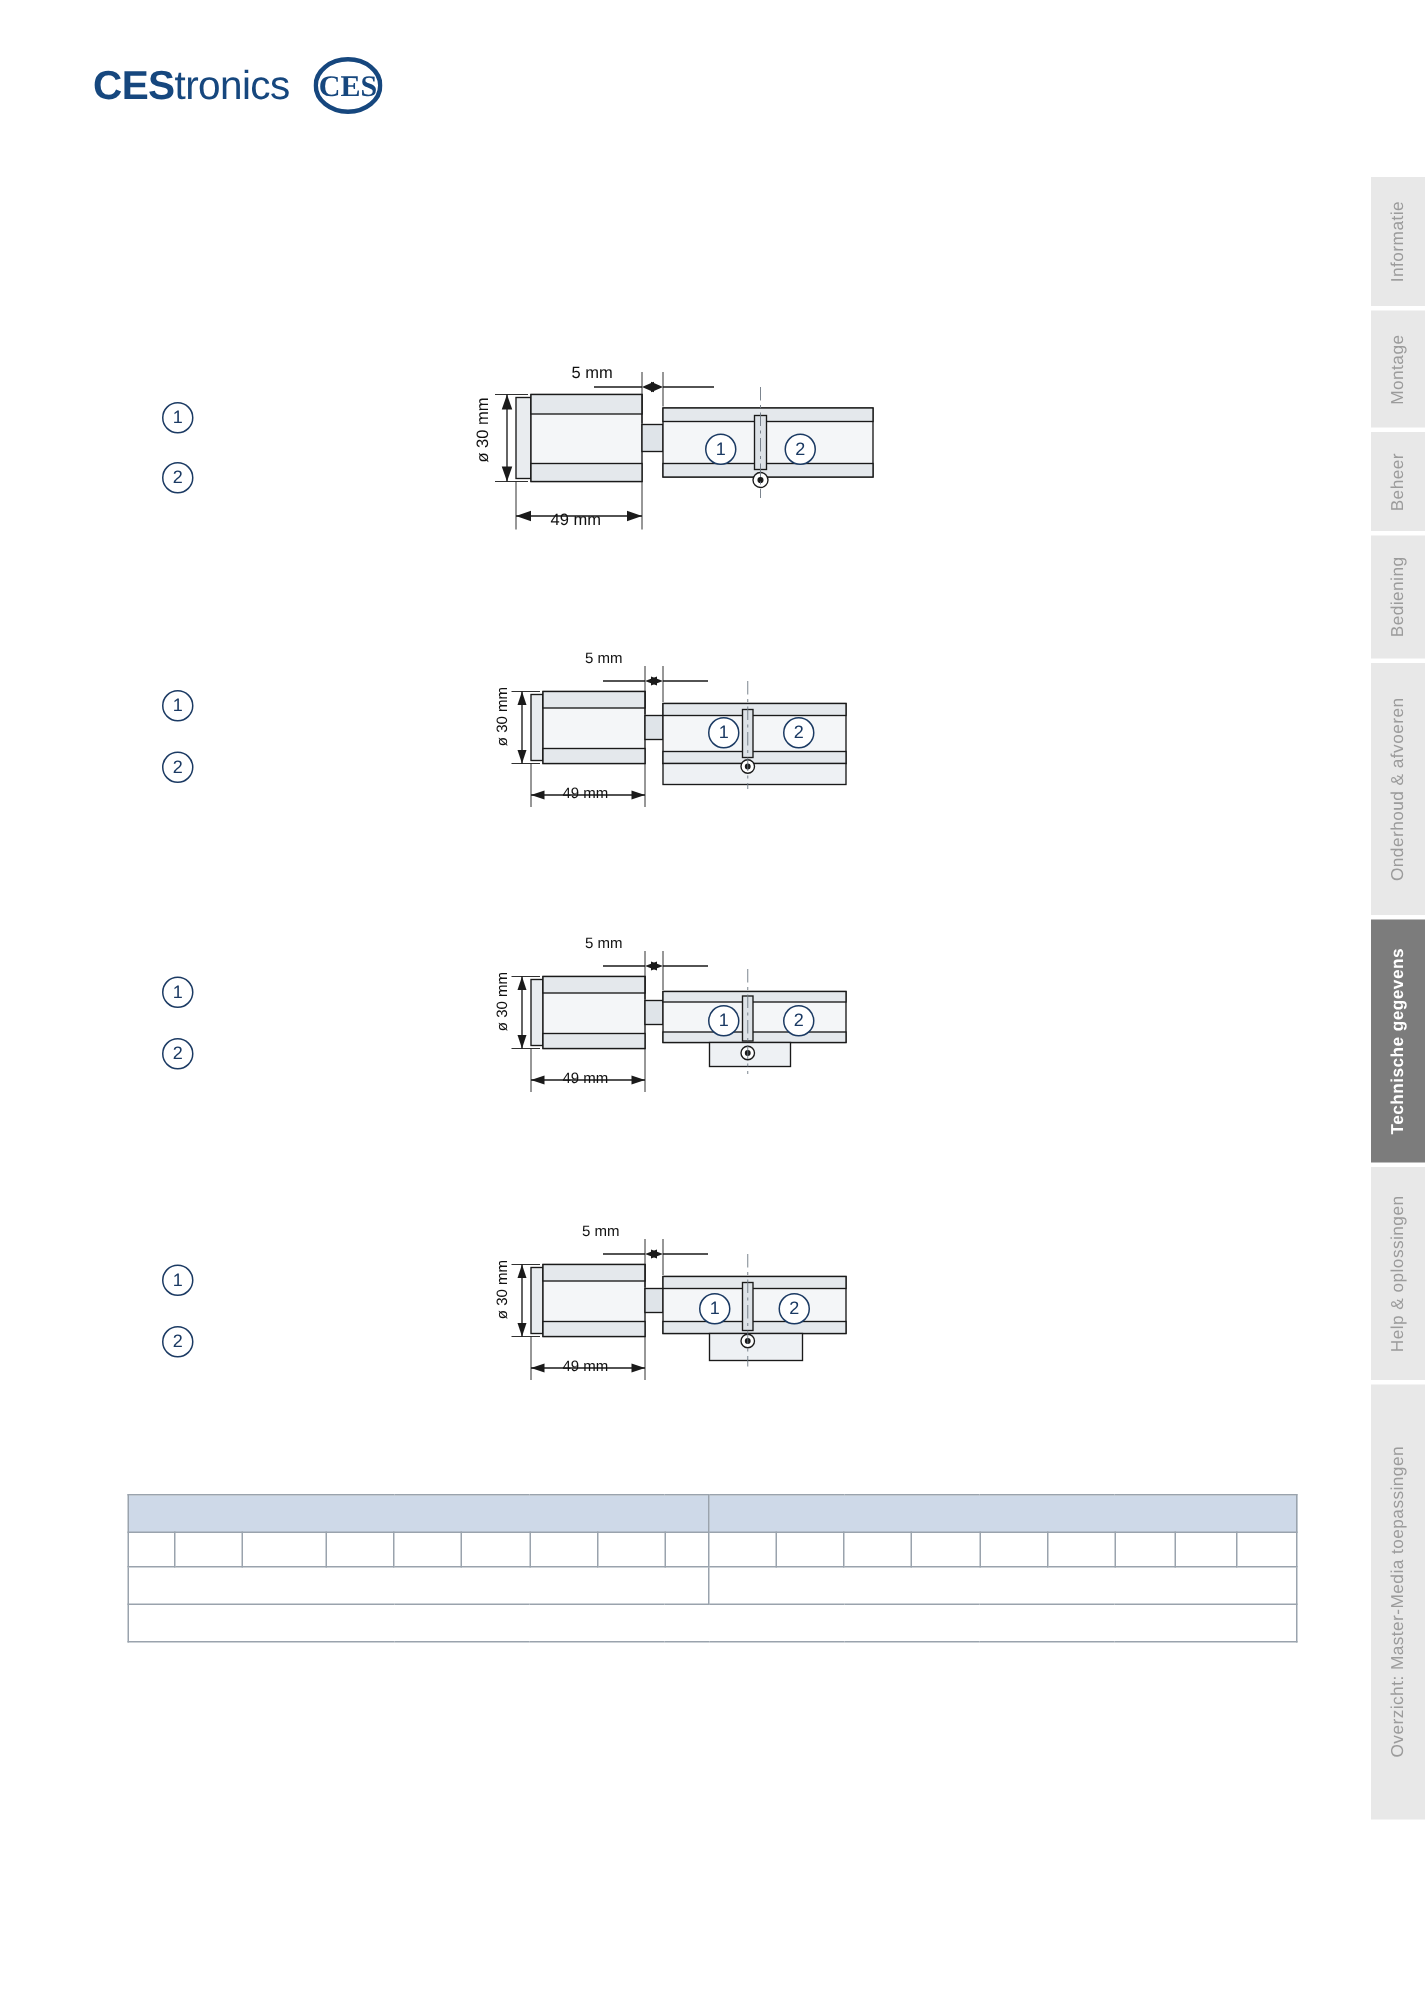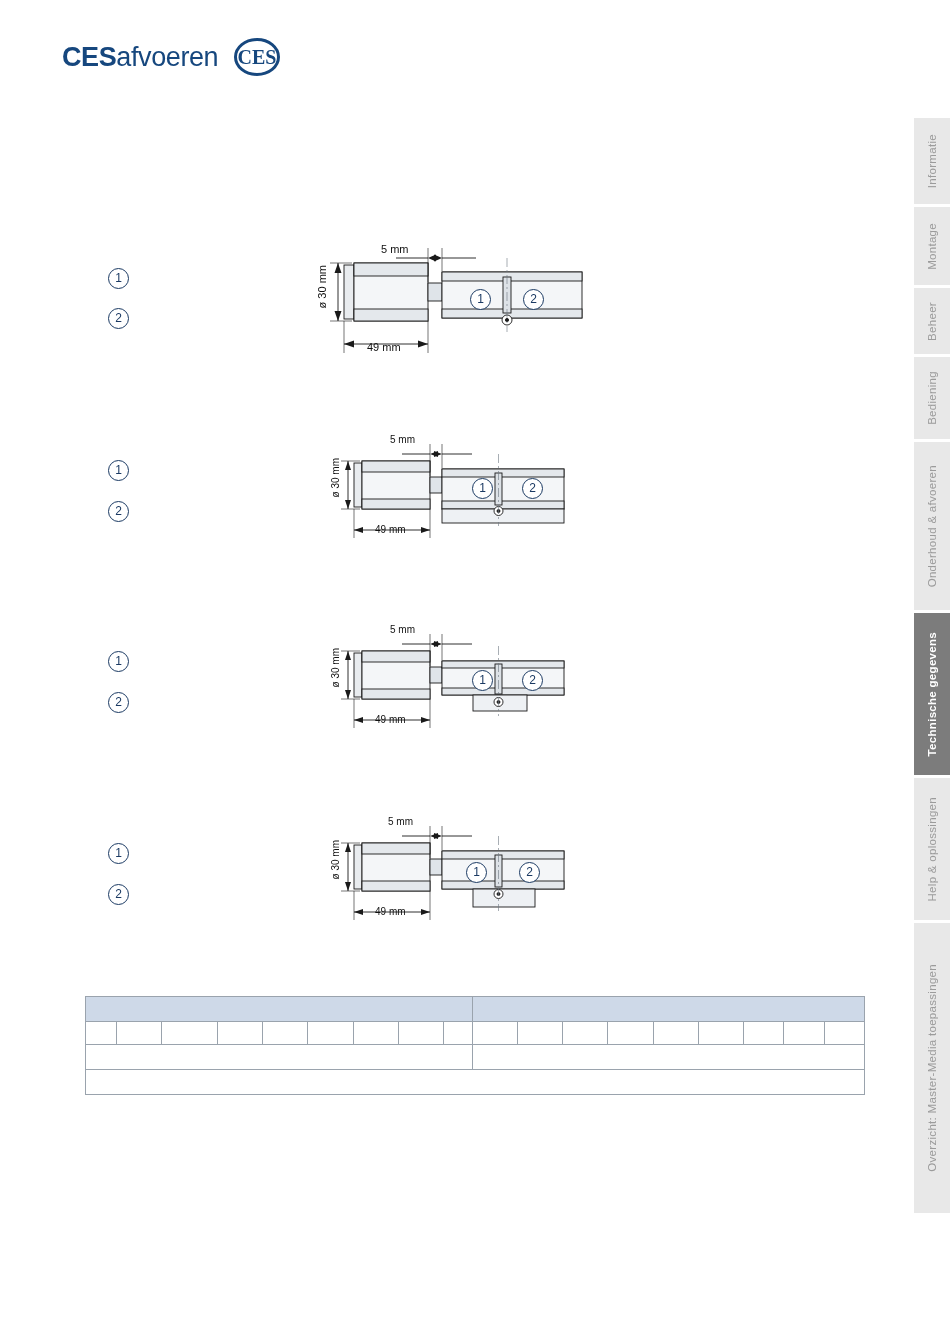--- a/index.html
+++ b/index.html
@@ -137,21 +137,21 @@
   }
   .data-table tr.tall td {
     height: 22px;
   }
 </style>
 </head>
 <body>
 
 <div class="logo">
   <div class="logo-word">
-    <span class="bold">CES</span><span class="light">afvoeren</span>
+    <span class="bold">CES</span><span class="light">tronics</span>
   </div>
   <div class="logo-mark">
     <svg viewBox="0 0 46 46" width="46" height="46" aria-hidden="true">
       <ellipse cx="23" cy="23" rx="21.5" ry="17.5" fill="none" stroke="#16477e" stroke-width="3"></ellipse>
       <text x="23" y="30" text-anchor="middle" font-family="Liberation Serif, serif" font-size="20" font-weight="bold" fill="#16477e">CES</text>
     </svg>
   </div>
 </div>
 
 <div class="side-tabs">

